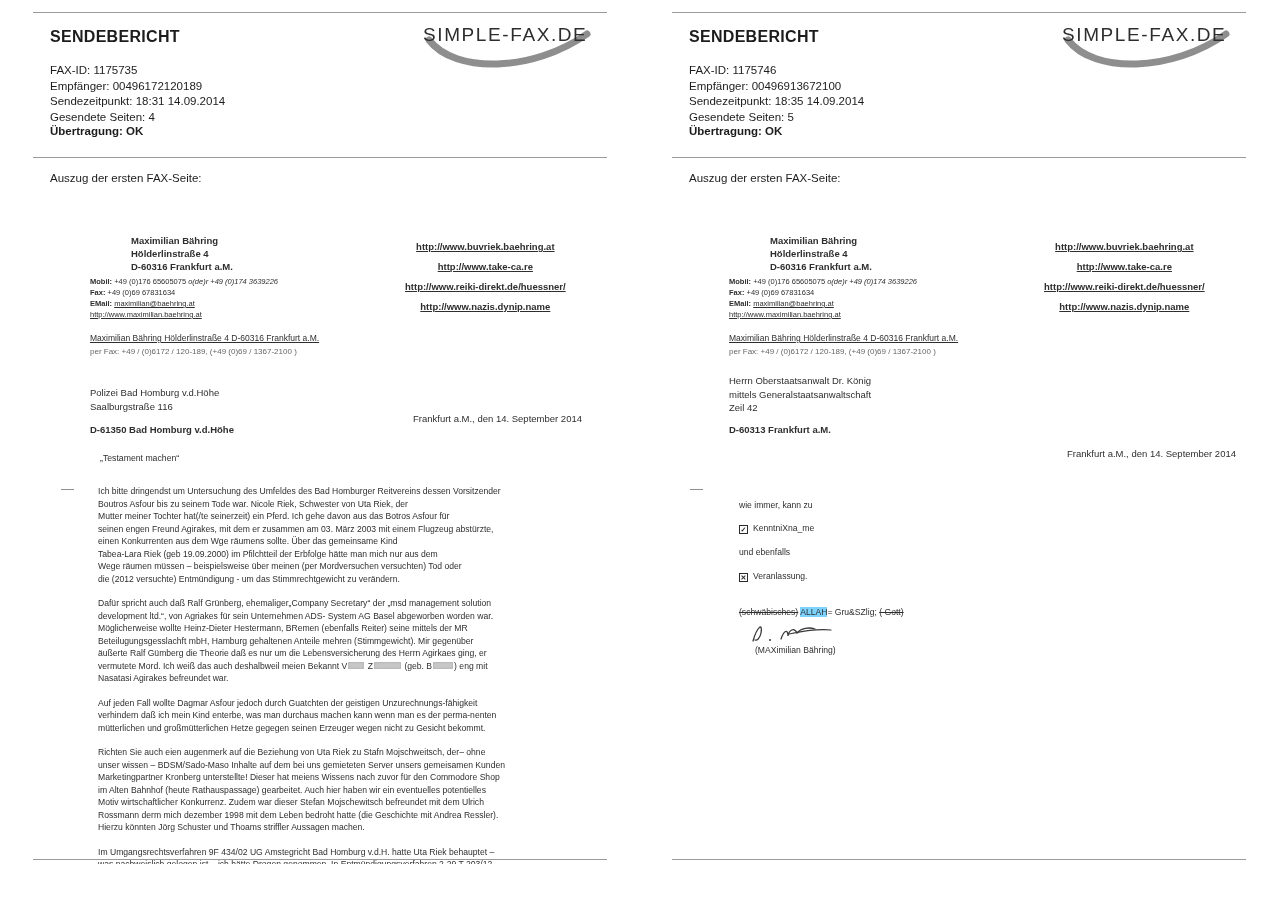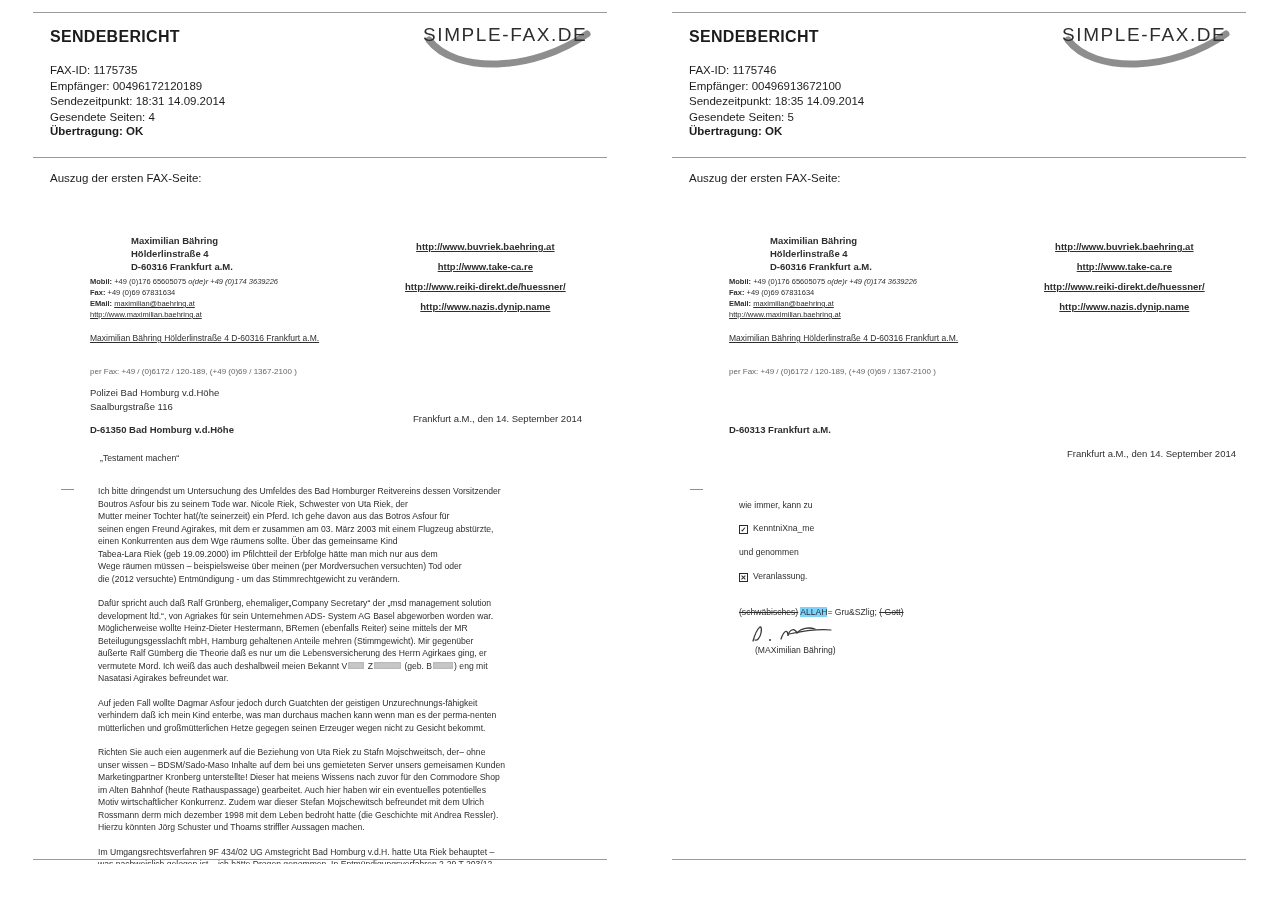--- a/index.html
+++ b/index.html
@@ -24,21 +24,21 @@
   
   .fax{position:absolute;left:0;top:0;width:574px;height:864px;overflow:hidden;color:#2e2e2e;}
   .sender-name{position:absolute;left:57px;top:234px;font-size:9.5px;font-weight:bold;line-height:13px;white-space:pre-line;margin-left:41px;}
   .contact{position:absolute;left:57px;top:276px;font-size:7.5px;line-height:11px;}
   .contact b{font-weight:bold;}
   .contact i{font-style:italic;}
   .u{text-decoration:underline;}
   .links{position:absolute;left:372px;top:237px;font-size:9.5px;font-weight:bold;line-height:20px;text-align:center;}
   .links div{text-decoration:underline;}
   .fax-header-line{position:absolute;left:57px;top:333px;font-size:8.5px;font-weight:500;text-decoration:underline;}
-  .per-fax{position:absolute;left:57px;top:347px;font-size:8px;color:#666;margin-top:20px;}
+  .per-fax{position:absolute;left:57px;top:347px;font-size:8px;color:#666;}
   .recipient{position:absolute;left:57px;font-size:9.5px;line-height:13.5px;white-space:pre-line;}
   .recipient-bold{position:absolute;left:57px;font-size:9.5px;font-weight:bold;}
   .date-line{position:absolute;font-size:9.5px;padding-left:40px;}
   .fold-dash{position:absolute;width:13px;height:1px;background:#8f8f8f;}
   .subject{position:absolute;left:67px;top:453px;font-size:8.7px;}
   .body-block{position:absolute;left:65px;top:485px;width:482px;font-size:8.6px;line-height:12.5px;}
   .body-block p{margin:0 0 12px 0;white-space:pre-line;}
   .redact{display:inline-block;height:7px;border-radius:1px;background:#c7c7c7;
           box-shadow:inset 0 0 2px #9d9d9d;filter:blur(.5px);margin:0 1px;}
   .r1{width:16px;} .r2{width:27px;} .r3{width:20px;}
@@ -178,30 +178,33 @@
       <div class="links">
         <div>http://www.buvriek.baehring.at</div>
         <div>http://www.take-ca.re</div>
         <div>http://www.reiki-direkt.de/huessner/</div>
         <div>http://www.nazis.dynip.name</div>
       </div>
 
       <div class="fax-header-line">Maximilian Bähring  Hölderlinstraße 4 D-60316 Frankfurt a.M.</div>
       <div class="per-fax">per Fax: +49 / (0)6172 / 120-189, (+49 (0)69 / 1367-2100 )</div>
 
+      <div class="recipient" style="top:374px;">Herrn Oberstaatsanwalt Dr. König
+mittels Generalstaatsanwaltschaft
+Zeil 42</div>
       <div class="recipient-bold" style="top:424px;">D-60313 Frankfurt a.M.</div>
       <div class="date-line" style="left:355px;top:448px;">Frankfurt a.M., den 14. September 2014</div>
 
       <div class="fold-dash" style="left:18px;top:489px;"></div>
 
       <div class="simple-line" style="left:67px;top:500px;">wie immer, kann zu</div>
 
       <div class="simple-line" style="left:67px;top:523px;"><span class="cb">✓</span><span>KenntniXna_me</span></div>
 
-      <div class="simple-line" style="left:67px;top:547px;">und genommen</div>
+      <div class="simple-line" style="left:67px;top:547px;">und ebenfalls</div>
 
       <div class="simple-line" style="left:67px;top:571px;"><span class="cb">✕</span><span>Veranlassung.</span></div>
 
       <div class="simple-line" style="left:67px;top:607px;"><span class="strike">(schwäbisches)</span> <span class="hl">ALLAH</span><span>= Gru&amp;SZlig; </span><span class="strike">( Gott)</span></div>
 
       <svg class="sig" style="left:73px;top:617px;" width="100" height="28" viewBox="0 0 100 28">
         <path d="M8 24 C 12 10, 18 5, 16 16 C 15 21, 12 24, 10 23" fill="none" stroke="#3a3a3a" stroke-width="1.3" stroke-linecap="round"></path>
         <circle cx="25" cy="23" r="1" fill="#3a3a3a"></circle>
         <path d="M36 22 C 39 13, 43 12, 43 19 C 44 13, 49 10, 52 16 C 56 11, 64 10, 70 12" fill="none" stroke="#3a3a3a" stroke-width="1.3" stroke-linecap="round"></path>
         <path d="M44 17 C 58 14, 74 12, 86 13" fill="none" stroke="#3a3a3a" stroke-width="1.2" stroke-linecap="round"></path>

